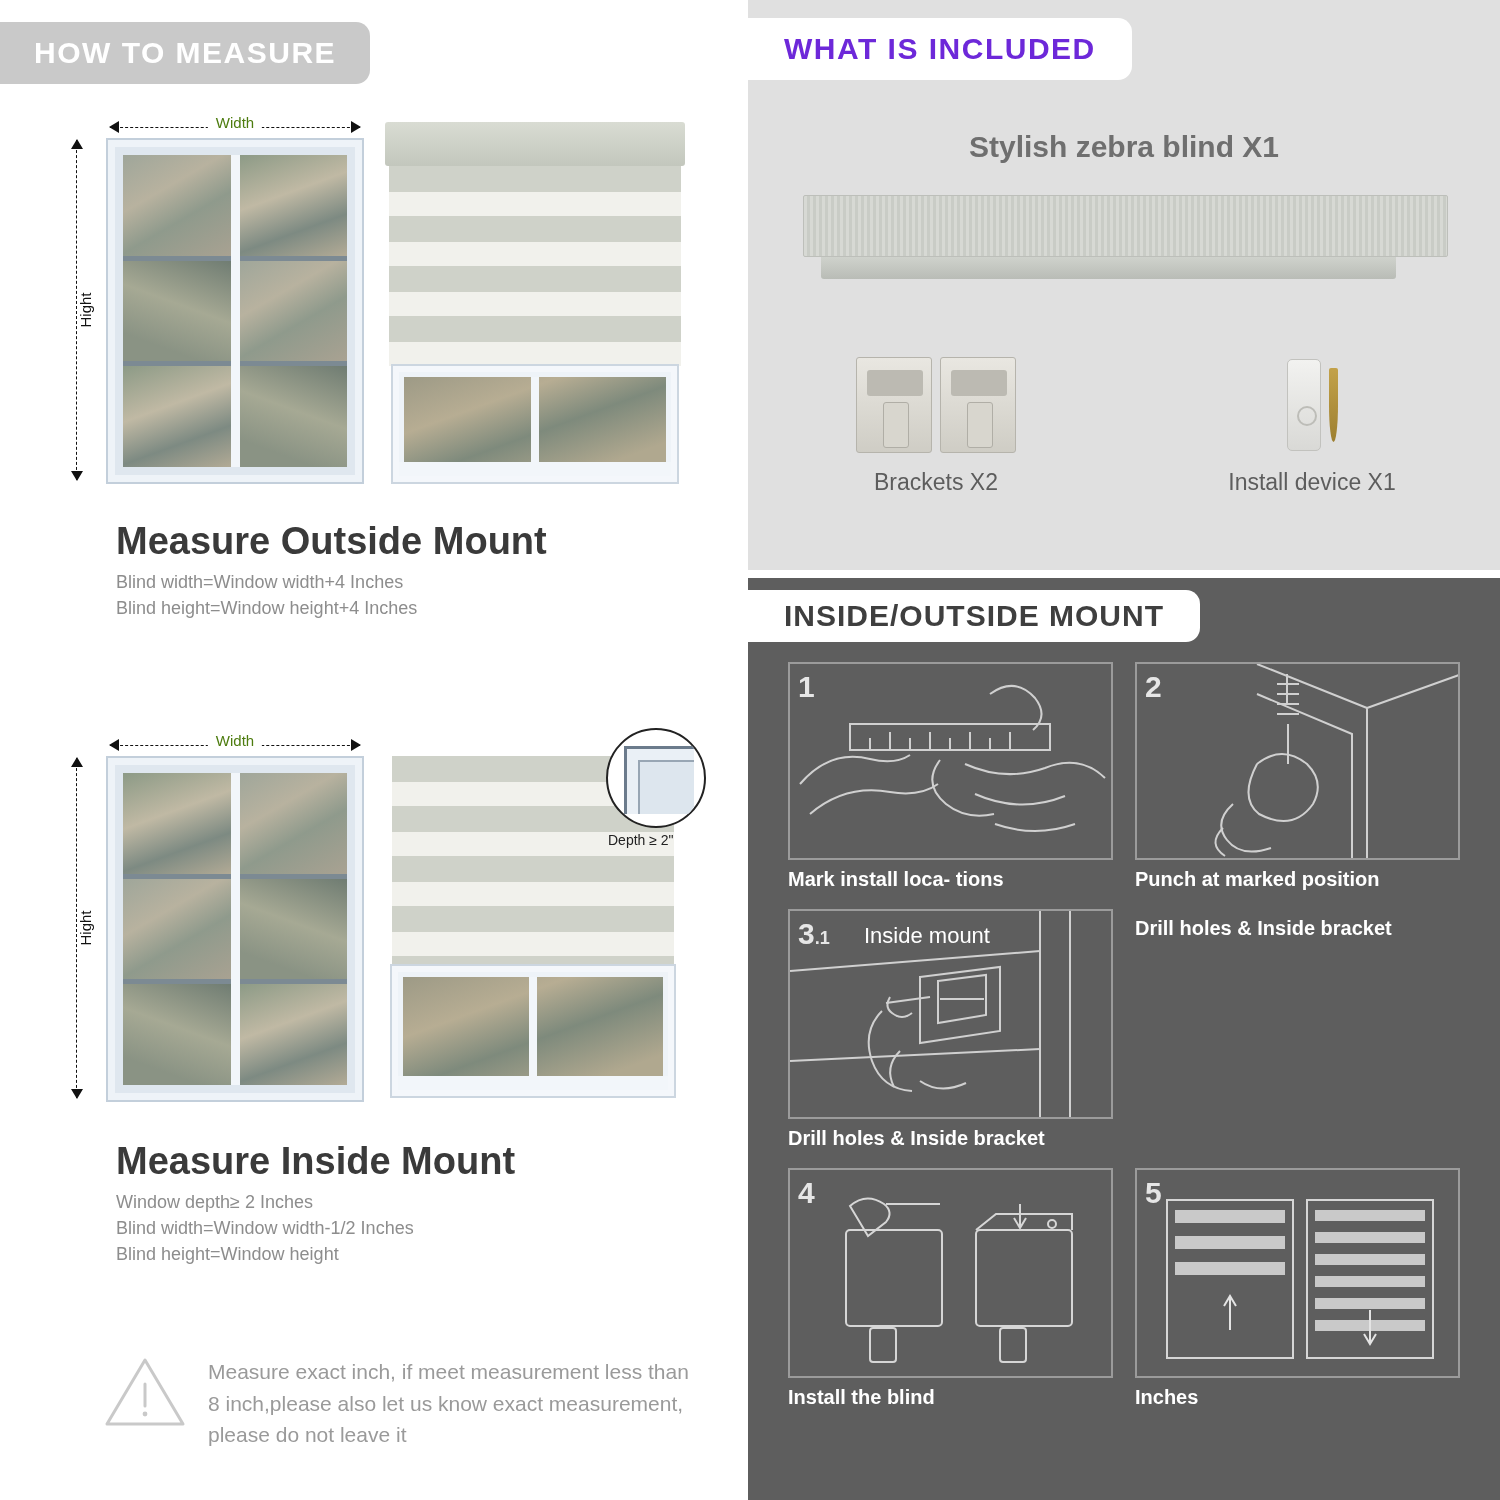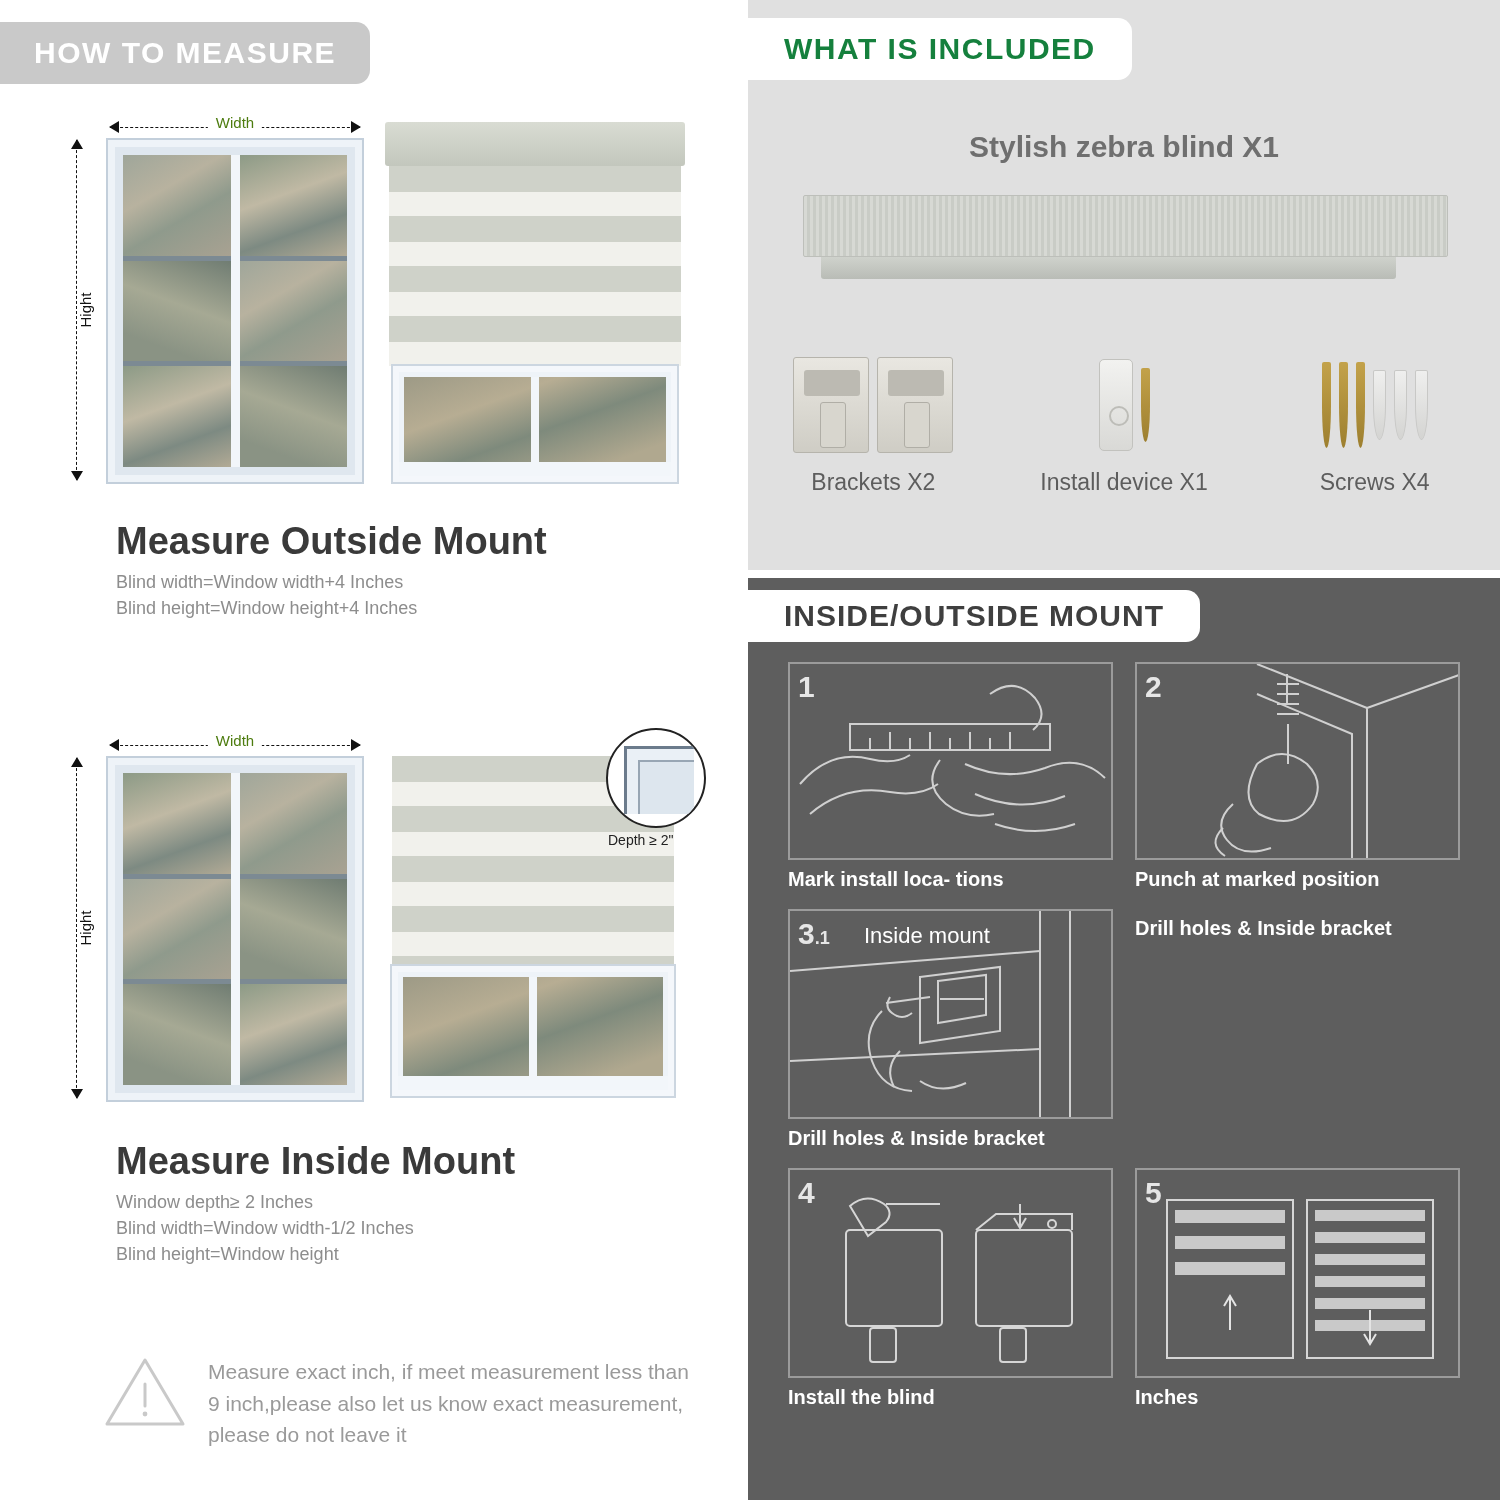--- a/index.html
+++ b/index.html
@@ -149,21 +149,21 @@
   .note-text { font-size: 21px; color: #9a9a9a; line-height: 1.5; }
 
   
   .right-col { position: absolute; left: 748px; top: 0; width: 752px; height: 1500px; }
 
   .included {
     position: absolute; left: 0; top: 0; width: 752px; height: 570px;
     background: #e0e0e0;
   }
   .title-white {
-    display: inline-block; background: #ffffff; color: #15803d;
+    display: inline-block; background: #ffffff; color: #6d28d9;
     font-size: 30px; font-weight: bold; letter-spacing: 1.5px;
     padding: 14px 36px; border-radius: 0 14px 14px 0;
   }
   .title-wrap-inc { position: absolute; left: 0; top: 18px; }
   .inc-title { position: absolute; top: 130px; width: 100%; text-align: center; font-size: 30px; color: #6f6f6f; font-weight: bold; }
 
   .headrail {
     position: absolute; left: 55px; top: 195px; width: 645px; height: 90px;
   }
   .headrail .top {
@@ -355,21 +355,21 @@
     </div>
 
     <div class="note">
       <div class="warn-tri">
         <svg width="82" height="72" viewBox="0 0 82 72">
           <polygon points="41,4 79,68 3,68" fill="none" stroke="#c9c9c9" stroke-width="3" stroke-linejoin="round"></polygon>
           <line x1="41" y1="28" x2="41" y2="50" stroke="#c9c9c9" stroke-width="3" stroke-linecap="round"></line>
           <circle cx="41" cy="58" r="2.4" fill="#c9c9c9"></circle>
         </svg>
       </div>
-      <div class="note-text">Measure exact inch, if meet measurement less than 9 inch,please also let us know exact measurement, please do not leave it</div>
+      <div class="note-text">Measure exact inch, if meet measurement less than 8 inch,please also let us know exact measurement, please do not leave it</div>
     </div>
   </div>
 
   <div class="right-col">
 
     <div class="included">
       <div class="title-wrap-inc">
         <div class="title-white">WHAT IS INCLUDED</div>
       </div>
       <div class="inc-title">Stylish zebra blind X1</div>
@@ -386,31 +386,20 @@
               <div class="bracket"></div>
           </div>
           <div class="cap">Brackets X2</div>
         </div>
         <div class="part">
           <div class="art">
             <div class="safety"></div>
             <div class="screw"></div>
           </div>
           <div class="cap">Install device X1</div>
-        </div>
-        <div class="part">
-          <div class="art">
-            <div class="screw long"></div>
-              <div class="screw long"></div>
-              <div class="screw long"></div>
-            <div class="anchor"></div>
-              <div class="anchor"></div>
-              <div class="anchor"></div>
-          </div>
-          <div class="cap">Screws X4</div>
         </div>
       </div>
     </div>
 
     <div class="mount">
       <div class="title-wrap-mount">
         <div class="title-mount">INSIDE/OUTSIDE MOUNT</div>
       </div>
 
       <div class="steps">

